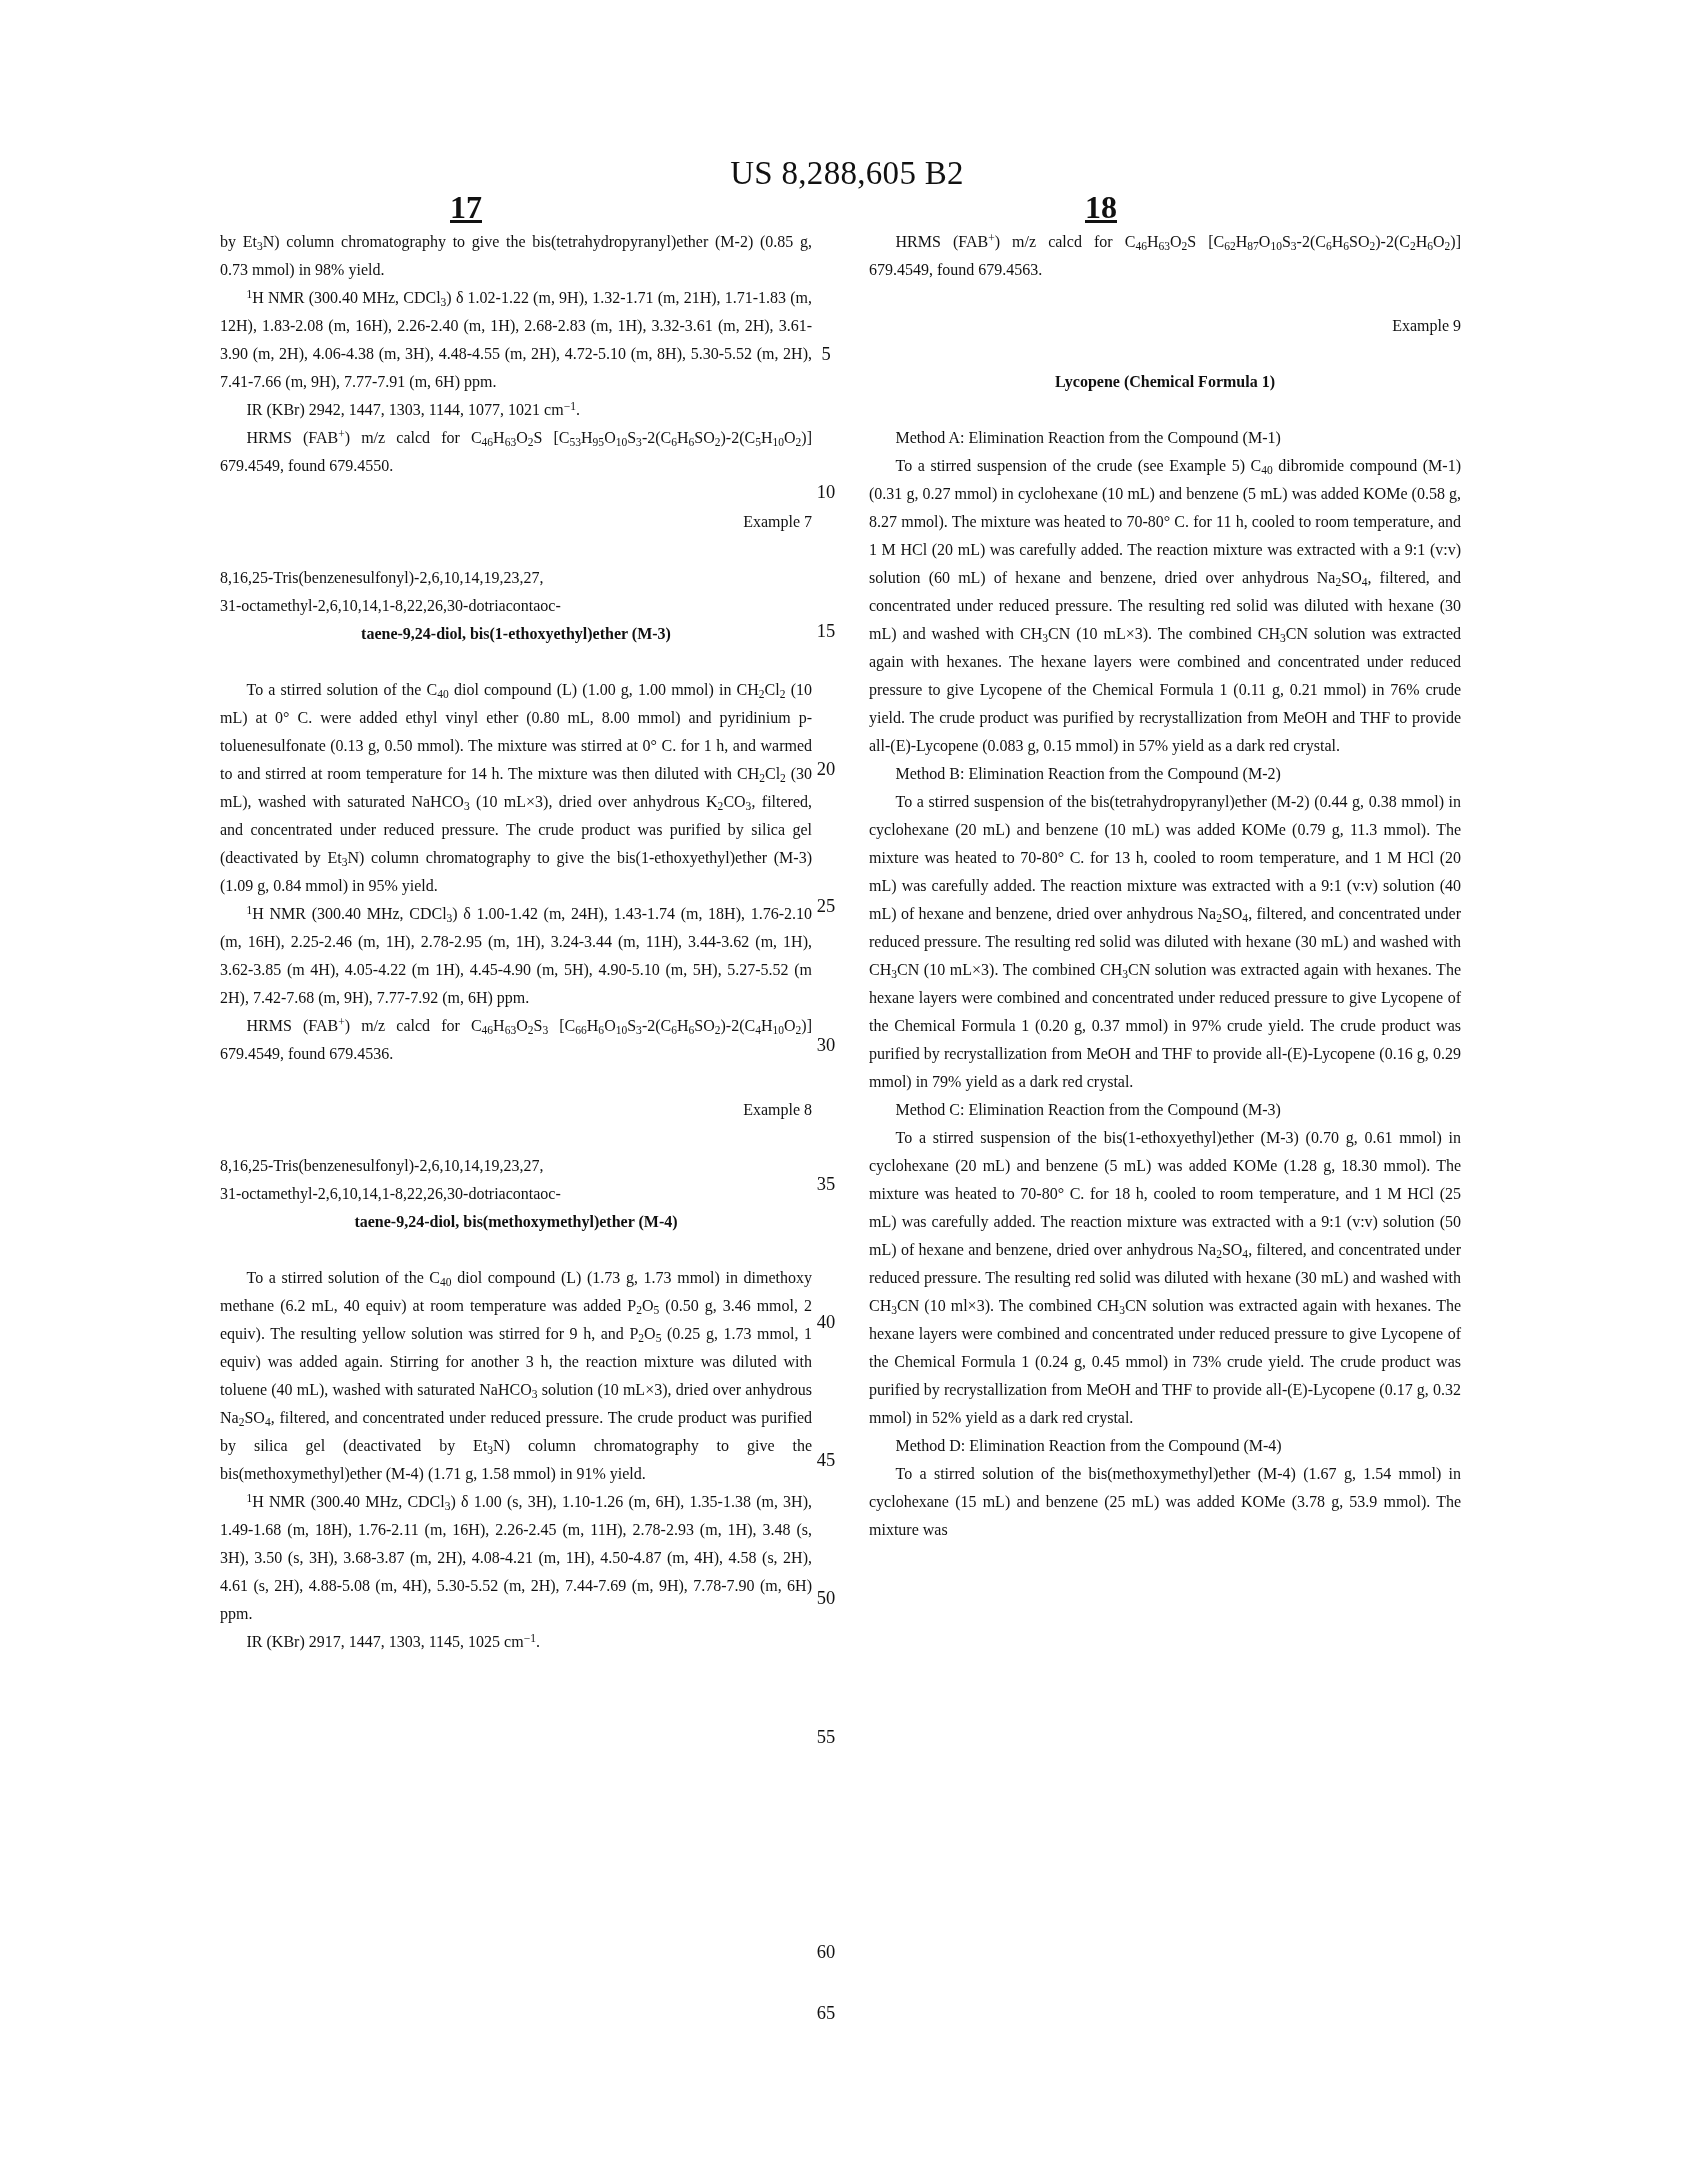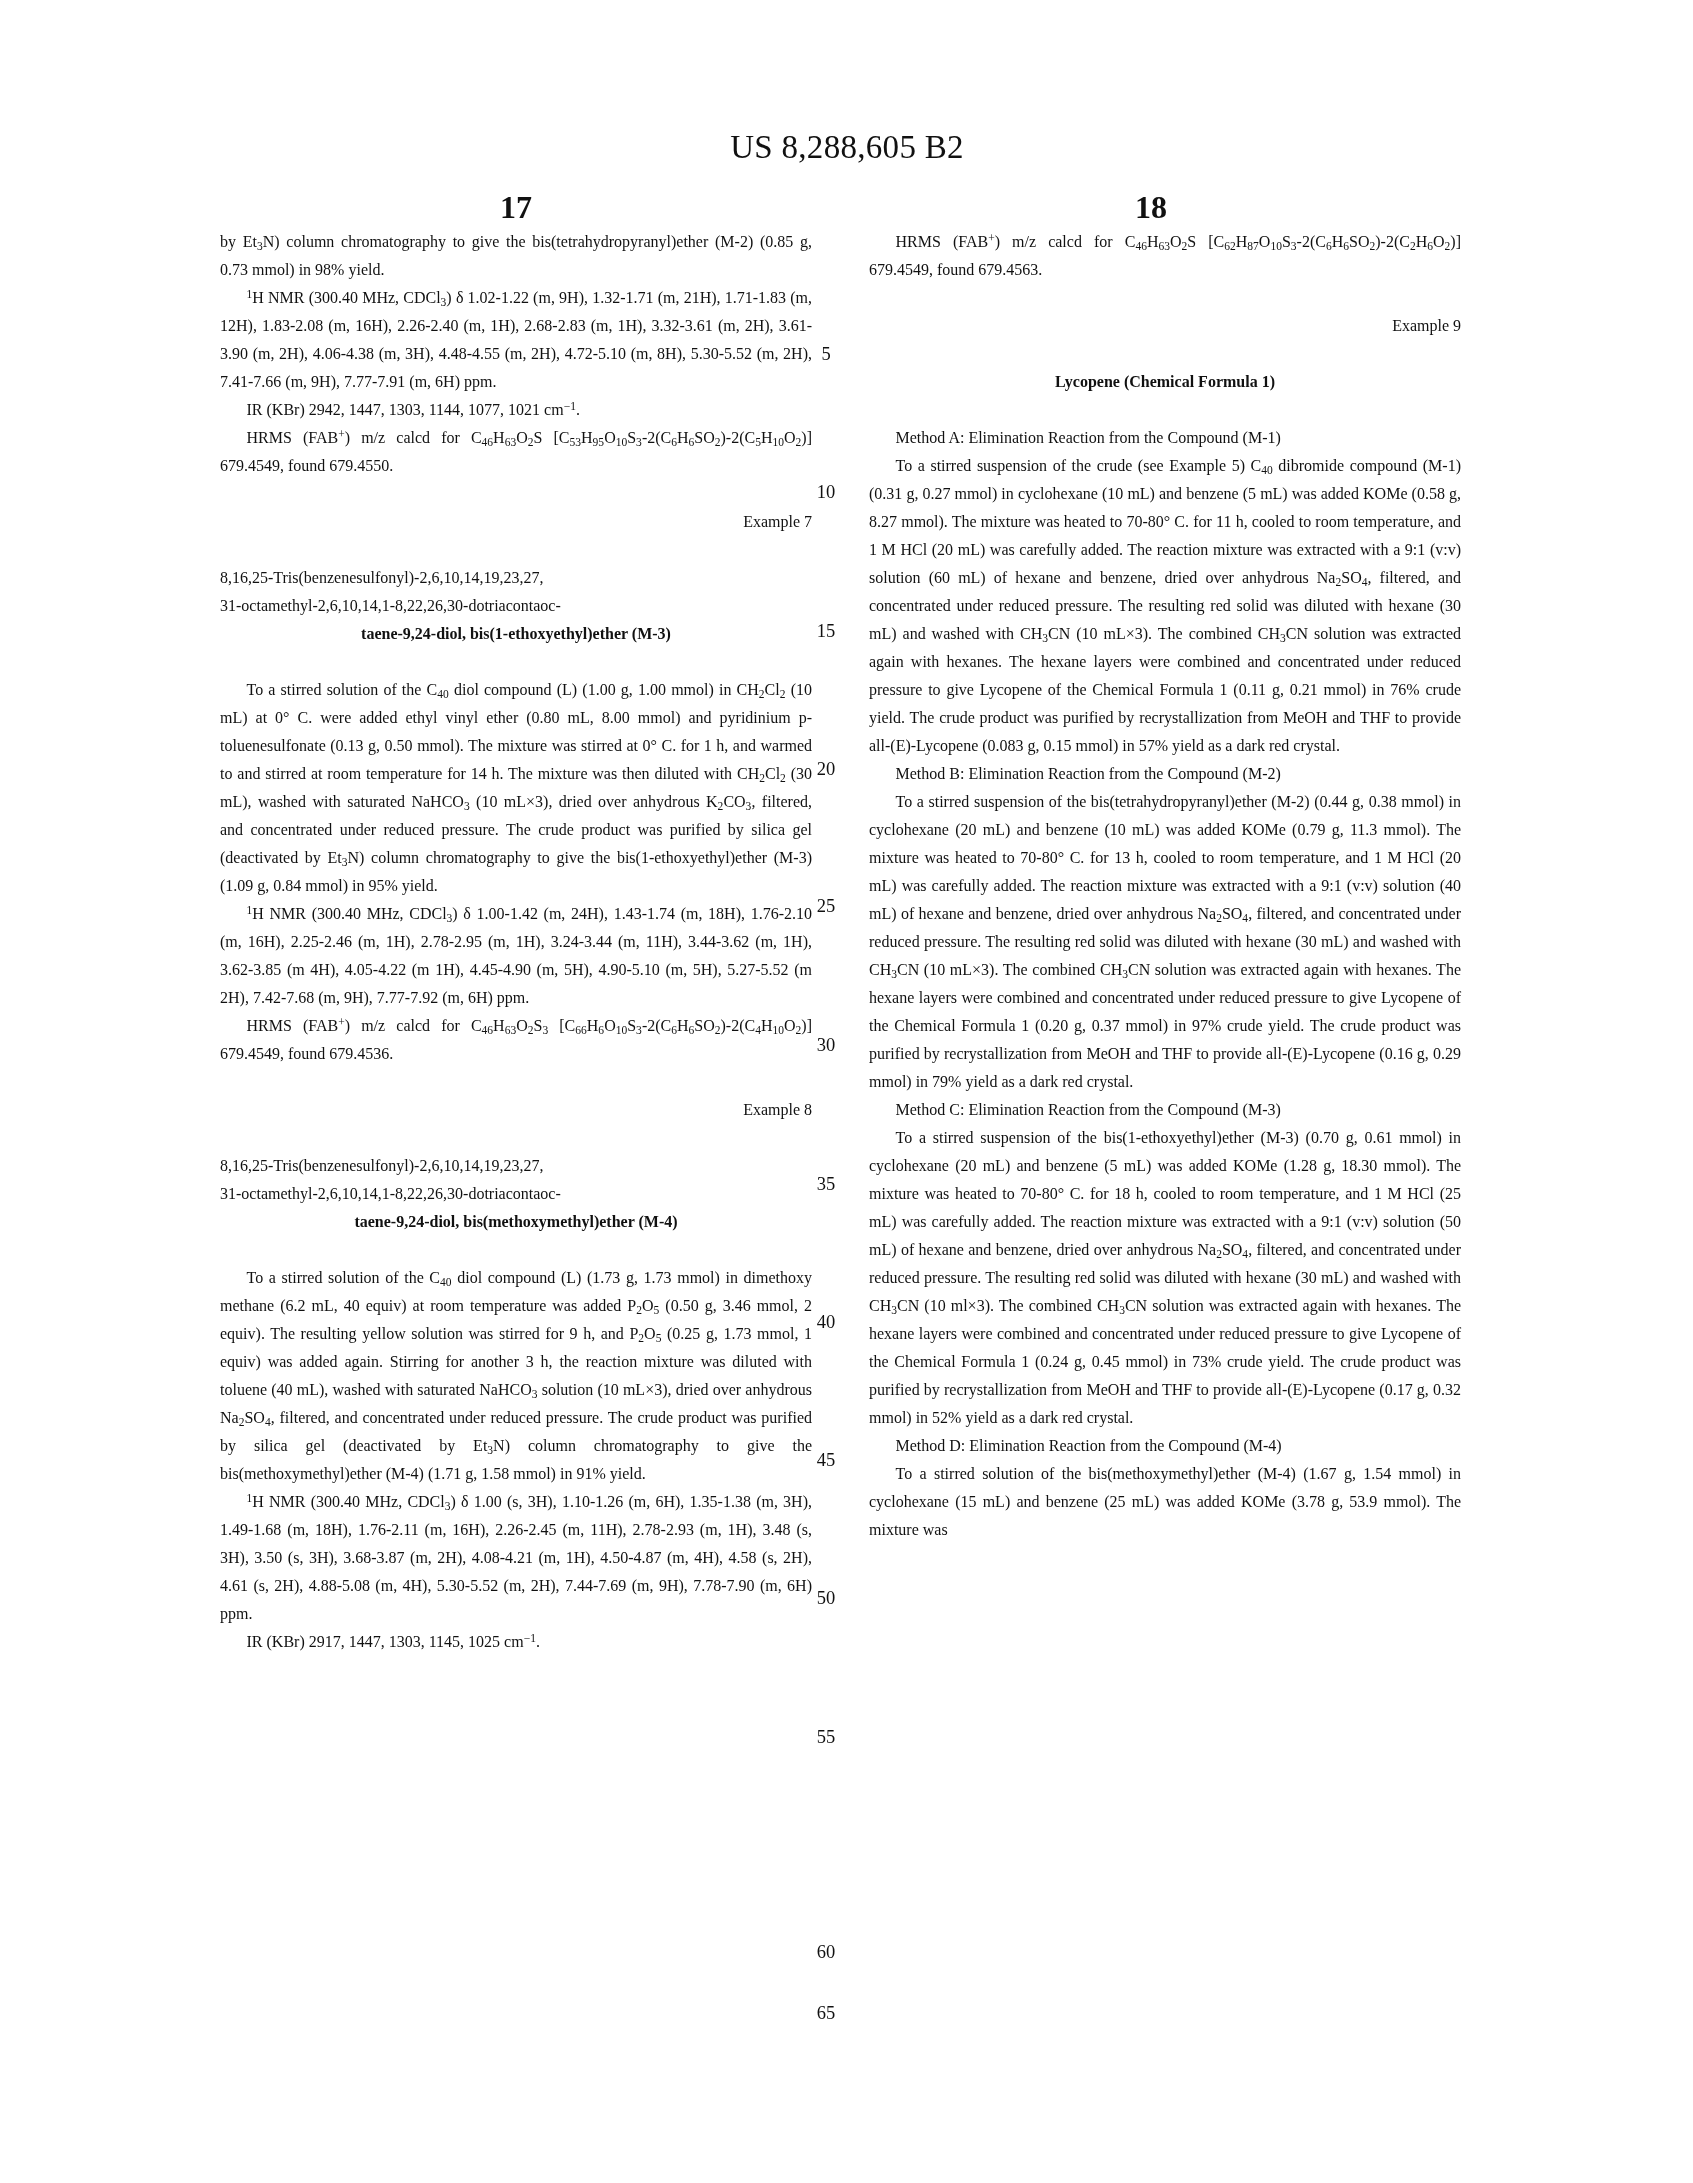--- a/index.html
+++ b/index.html
@@ -1,20 +1,20 @@
 <!DOCTYPE html>
 <html style="font-size:10.6px"><head>
 <meta charset="utf-8">
 <style>
   html, body { margin: 0; padding: 0; background: #ffffff; }
   body { width: 1694px; height: 2183px; position: relative; overflow: hidden;
          font-family: "Liberation Serif", "DejaVu Serif", serif; color: #111; }
-  .header { position: absolute; left: 0; width: 1694px; top: 129px; text-align: center;
+  .header { position: absolute; left: 0; width: 1694px; top: 155px; text-align: center;
             font-size: 33px; letter-spacing: 0.3px; }
-  .colnum { position: absolute; top: 189px; font-size: 32px; font-weight: bold; text-align: center; width: 132px; }
+  .colnum { position: absolute; top: 189px; font-size: 32px; font-weight: bold; text-align: left; width: 132px; text-decoration: underline; }
   .colnum.left { left: 450px; }
   .colnum.right { left: 1085px; }
   .col { position: absolute; top: 228px; width: 592px; font-size: 16px; line-height: 28px; text-align: justify; }
   .col.left { left: 220px; }
   .col.right { left: 869px; }
   .col p { margin: 0; text-indent: 26.5px; hyphens: manual; }
   .col p.noindent { text-indent: 0; }
   .col .center { text-align: left; text-indent: 0; }
   .col .heading { text-align: right; text-indent: 0; margin: 28px 0 28px 0; }
   .col .title { text-align: center; text-indent: 0; margin: 0 0 28px 0; font-weight: bold; }

